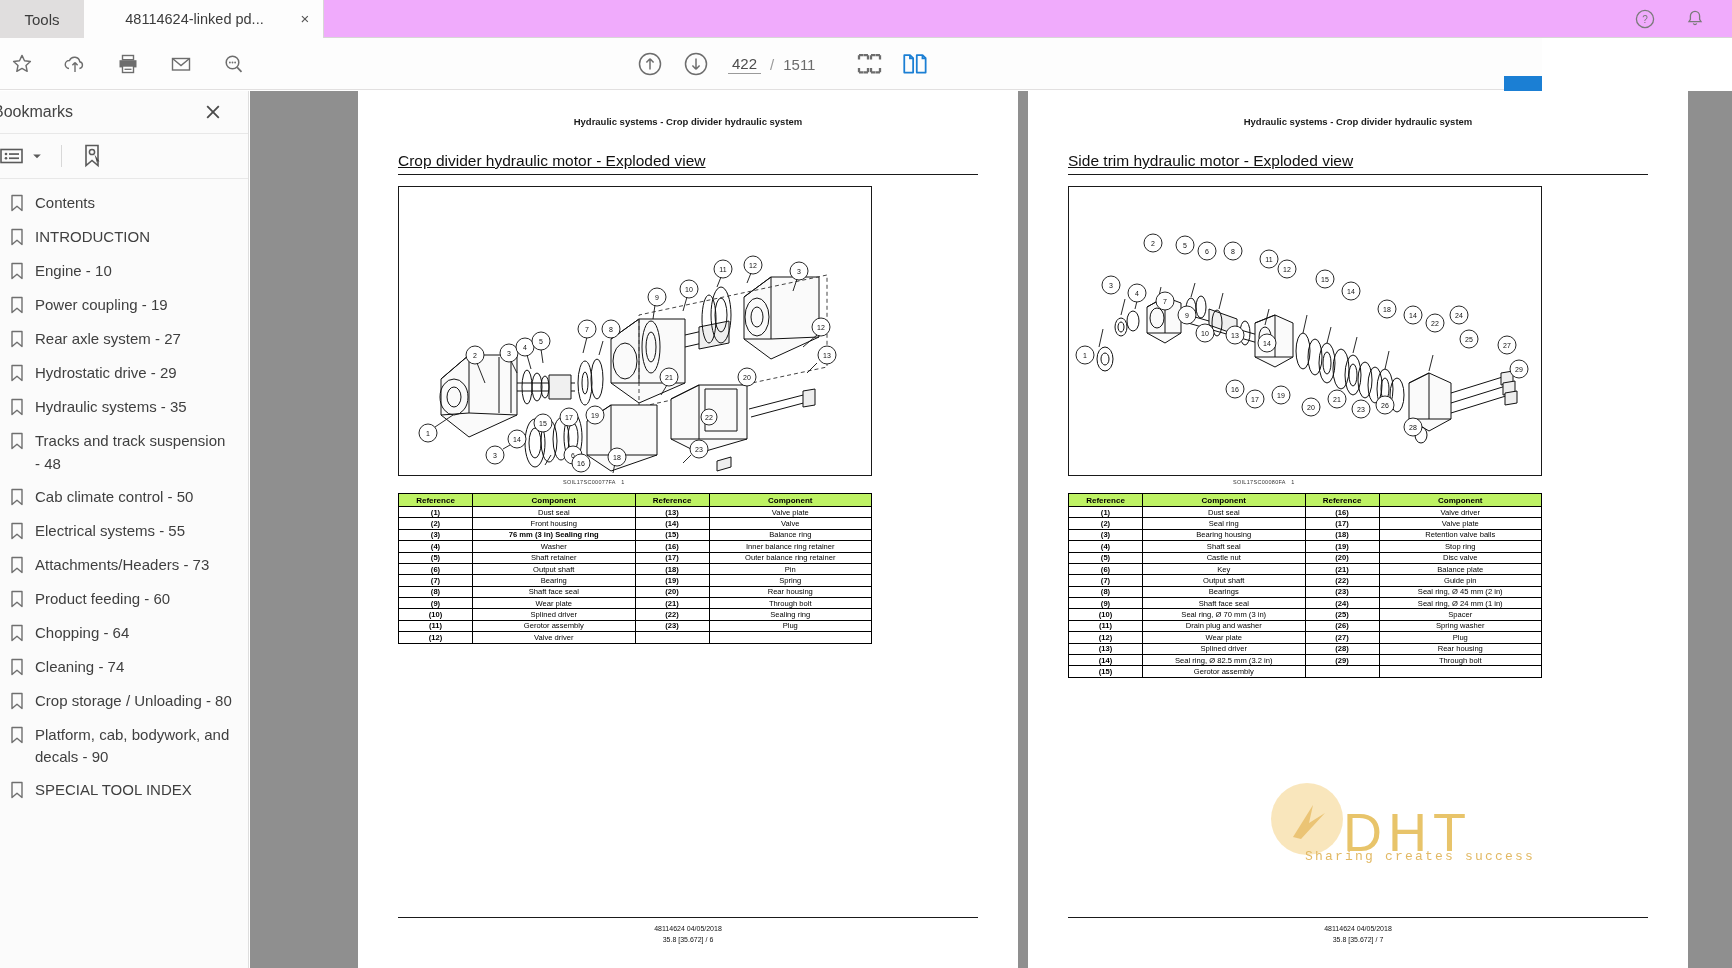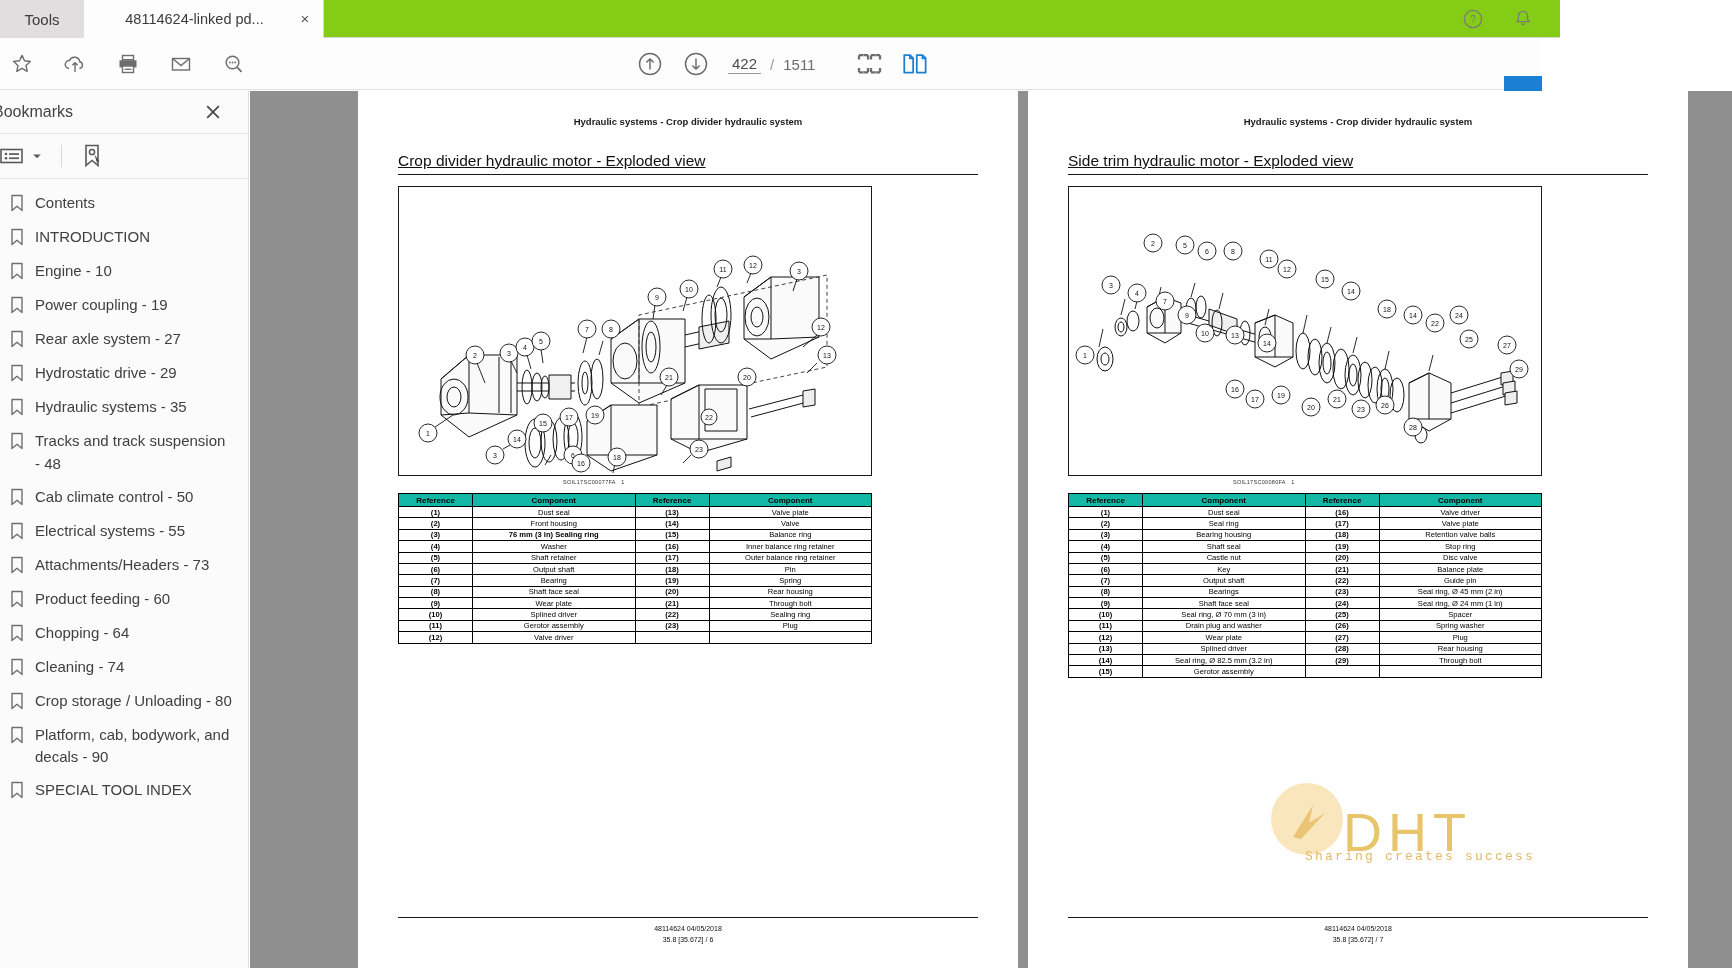--- a/index.html
+++ b/index.html
@@ -1,20 +1,20 @@
 <!DOCTYPE html>
 <html><head>
 <meta charset="utf-8">
 <style>
   * { box-sizing: border-box; margin:0; padding:0; }
   html,body { width:1732px; height:968px; overflow:hidden; }
   body { font-family:"Liberation Sans", sans-serif; background:#ffffff; color:#333; }
 
   
-  .tabbar { position:absolute; left:0; top:0; width:1560px; height:38px; background:#84cc16; border-bottom:1px solid #d8d6d6; }
+  .tabbar { position:absolute; left:0; top:0; width:1732px; height:38px; background:#f0abfc; border-bottom:1px solid #d8d6d6; }
   .tab { position:absolute; top:0; height:38px; display:flex; align-items:center; justify-content:center; font-size:15px; color:#3b3b3b; }
   .tab-tools { left:0; width:84px; background:#e0dede; }
   .tab-doc { left:84px; width:240px; background:#fdfdfd; border-right:1px solid #d8d6d6; padding-right:28px; padding-left:10px; justify-content:center; }
   .tab-doc-label { font-size:14.5px; color:#3b3b3b; white-space:nowrap; overflow:hidden; text-overflow:ellipsis; }
   .tab-close { position:absolute; right:10px; top:11px; width:16px; height:16px; font-size:15px; line-height:15px; color:#555; cursor:pointer; text-align:center; }
   .tabbar-right { position:absolute; right:0; top:0; height:38px; display:flex; align-items:center; gap:28px; padding-right:26px; }
   .ico-sm { width:22px; height:22px; display:inline-block; }
 
   
   .toolbar { position:absolute; left:0; top:38px; width:1542px; height:52px; background:#fdfdfd; border-bottom:1px solid #e2e0e0; }
@@ -55,21 +55,21 @@
 
   .pg-header { position:absolute; top:25px; left:0; width:100%; text-align:center; font-size:9.5px; color:#1a1a1a; font-weight:600; }
   .pg-rule { position:absolute; left:40px; right:40px; height:1px; background:#1a1a1a; }
   .pg-title { position:absolute; left:40px; font-size:15.5px; color:#111;text-decoration:underline; }
   .pg-figbox { position:absolute; border:1px solid #1a1a1a; background:#fff; }
   .figcode { position:absolute; font-size:5.5px; color:#333; letter-spacing:.3px; }
   .pg-footer { position:absolute; left:40px; right:40px; text-align:center; font-size:7px; color:#111; line-height:1.5; }
 
   
   table.reftable { position:absolute; border-collapse:collapse; font-size:7.6px; color:#000; table-layout:fixed; }
-  table.reftable th { background:#14b8a6; border:1px solid #000; font-weight:600; text-align:center; padding:1.5px 2px; font-size:8px; }
+  table.reftable th { background:#bef264; border:1px solid #000; font-weight:600; text-align:center; padding:1.5px 2px; font-size:8px; }
   table.reftable td { border:1px solid #000; text-align:center; padding:0.7px 2px; }
   table.reftable td.ref { font-weight:700; width:74px; }
   table.reftable td.cmp { }
   table.reftable td.b { font-weight:700; }
 
   
   .watermark { position:absolute; left:1265px; top:775px; width:300px; height:115px; pointer-events:none; }
   .wm-dht { position:absolute; left:78px; top:26px; font-size:54px; font-weight:400; color:#e8c46a; letter-spacing:6px; font-family:"Liberation Sans", sans-serif; }
   .wm-sub { position:absolute; left:40px; top:74px; font-size:13px; color:#e2b964; letter-spacing:2.2px; font-family:"Liberation Mono", monospace; }
   .wm-circ { position:absolute; left:6px; top:8px; width:72px; height:72px; border-radius:50%; background:#f8e2b0; opacity:.85; }

